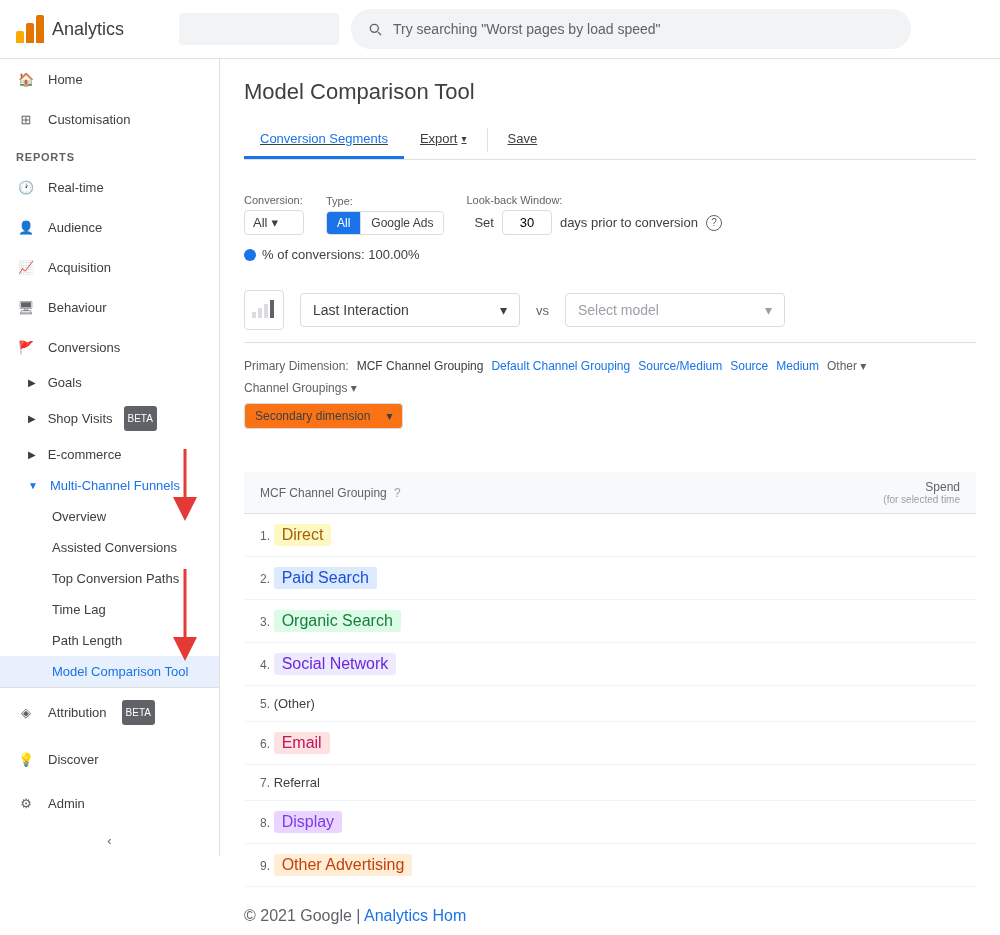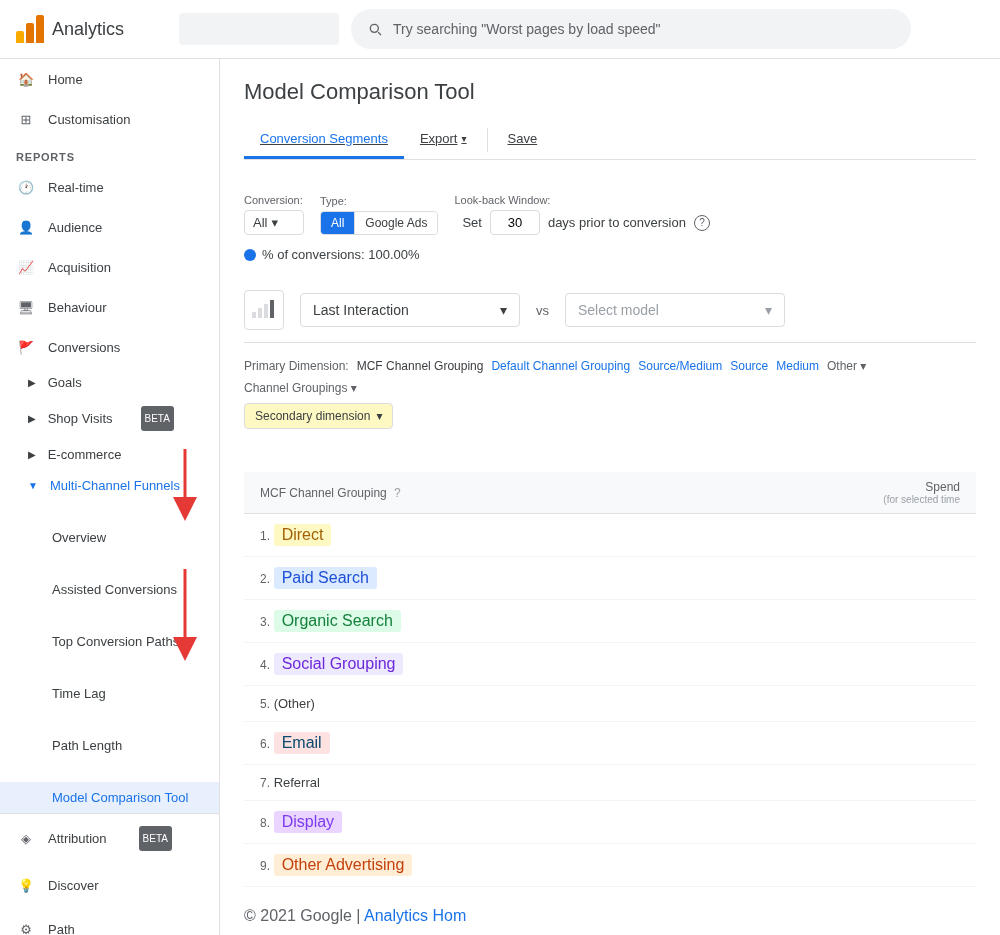--- a/index.html
+++ b/index.html
@@ -104,41 +104,40 @@
       text-transform: uppercase;
     }
     .nav-sub-item {
       display: flex;
       align-items: center;
       padding: 8px 16px 8px 40px;
       cursor: pointer;
       gap: 8px;
       font-size: 13px;
       color: #3c4043;
-      margin-top: 21px;
     }
     .nav-sub-item.active { background: #e8f0fe; color: #1a73e8; font-weight: 500; }
     .nav-expand {
       display: flex;
       align-items: center;
       padding: 8px 16px 8px 28px;
       cursor: pointer;
       gap: 8px;
       font-size: 13px;
       color: #3c4043;
     }
     .nav-expand.open { color: #1a73e8; }
     .nav-expand .chevron { font-size: 10px; margin-right: 4px; }
     .badge {
       font-size: 10px;
       background: #5f6368;
       color: #fff;
       border-radius: 3px;
       padding: 7px 4px;
-      margin-left: 20px;
+      margin-left: 3px;
     }
     .indent-2 { padding-left: 52px; }
 
     
     .content-area {
       flex: 1;
       overflow-y: auto;
       padding: 20px 24px;
       background: #fff;
     }
@@ -172,21 +171,21 @@
       color: #1a73e8;
       border-bottom: 3px solid #1a73e8;
     }
     .toolbar-divider { width: 1px; height: 24px; background: #e0e0e0; margin: 0 4px; }
     .dropdown-arrow { font-size: 10px; }
 
     
     .filter-row {
       display: flex;
       align-items: center;
-      gap: 16px;
+      gap: 22px;
       margin-bottom: 12px;
       flex-wrap: wrap;
       margin-top: 34px;
     }
     .filter-group { display: flex; flex-direction: column; gap: 4px; }
     .filter-label { font-size: 11px; color: #5f6368; }
     .filter-select {
       border: 1px solid #dadce0;
       border-radius: 4px;
       padding: 4px 8px;
@@ -301,25 +300,25 @@
 
     
     .sec-dim-row {
       margin-bottom: 16px;
     }
     .sec-dim-select {
       border: 1px solid #dadce0;
       border-radius: 4px;
       padding: 5px 10px;
       font-size: 12px;
-      background: #fef9c3;
+      background: #f97316;
       cursor: pointer;
       display: inline-flex;
       align-items: center;
-      gap: 6px;
+      gap: 16px;
     }
 
     
     .data-table { width: 100%; border-collapse: collapse; margin-top: 43px; }
     .data-table th {
       text-align: left;
       font-size: 12px;
       color: #5f6368;
       font-weight: 500;
       padding: 8px 16px;
@@ -340,21 +339,21 @@
       display: inline-block;
       padding: 2px 8px;
       border-radius: 3px;
       font-size: 16px;
       font-weight: 500;
     }
     .tag-yellow { background: #fef9c3; color: #a16207; }
     .tag-blue { background: #dbeafe; color: #1d4ed8; }
     .tag-green { background: #dcfce7; color: #15803d; }
     .tag-purple { background: #ede9fe; color: #6d28d9; }
-    .tag-red { background: #fee2e2; color: #0c4a6e; }
+    .tag-red { background: #fee2e2; color: #be185d; }
     .tag-lavender { background: #e9d5ff; color: #7c3aed; }
     .tag-orange { background: #ffedd5; color: #c2410c; }
 
     
     .spend-header {
       text-align: right;
       font-size: 12px;
       color: #5f6368;
     }
     .spend-subtext { font-size: 10px; color: #9aa0a6; }
@@ -497,21 +496,21 @@
           <span class="nav-icon">◈</span>
           <span>Attribution</span>
           <span class="badge">BETA</span>
         </div>
         <div class="bottom-nav-item">
           <span class="nav-icon">💡</span>
           <span>Discover</span>
         </div>
         <div class="bottom-nav-item">
           <span class="nav-icon">⚙</span>
-          <span>Path</span>
+          <span>Admin</span>
         </div>
         <div class="collapse-btn">
           <span>‹</span>
         </div>
       </div>
 
     </div>
 
     <svg style="position:absolute;top:390px;left:155px;width:120px;height:300px;pointer-events:none;z-index:20;" viewBox="0 0 120 300">
 
@@ -635,21 +634,21 @@
           </tr>
           <tr>
             <td><span class="row-num">2.</span> <span class="tag tag-blue">Paid Search</span></td>
             <td style="text-align: right;"></td>
           </tr>
           <tr>
             <td><span class="row-num">3.</span> <span class="tag tag-green">Organic Search</span></td>
             <td style="text-align: right;"></td>
           </tr>
           <tr>
-            <td><span class="row-num">4.</span> <span class="tag tag-purple">Social Grouping</span></td>
+            <td><span class="row-num">4.</span> <span class="tag tag-purple">Social Network</span></td>
             <td style="text-align: right;"></td>
           </tr>
           <tr>
             <td><span class="row-num">5.</span> <span>(Other)</span></td>
             <td style="text-align: right;"></td>
           </tr>
           <tr>
             <td><span class="row-num">6.</span> <span class="tag tag-red">Email</span></td>
             <td style="text-align: right;"></td>
           </tr>

